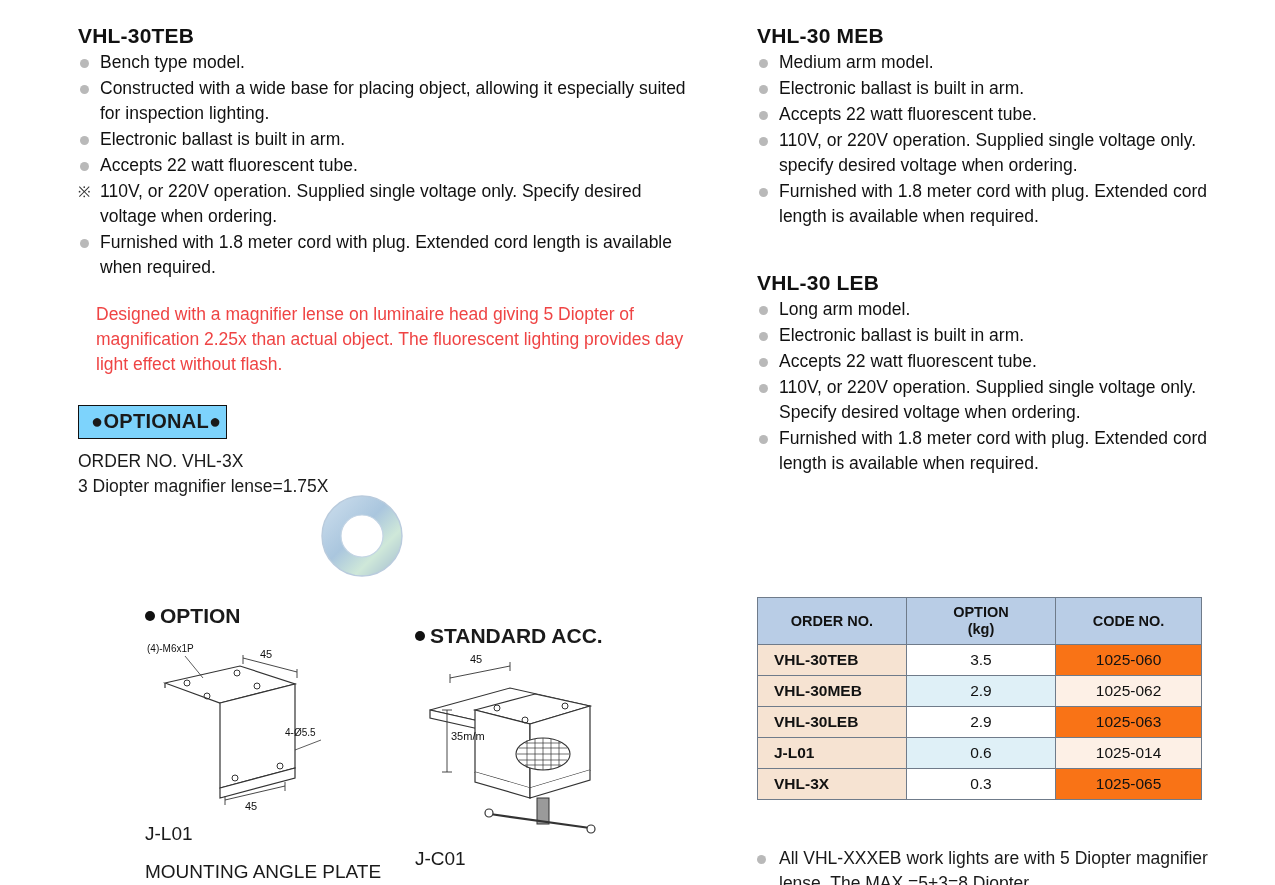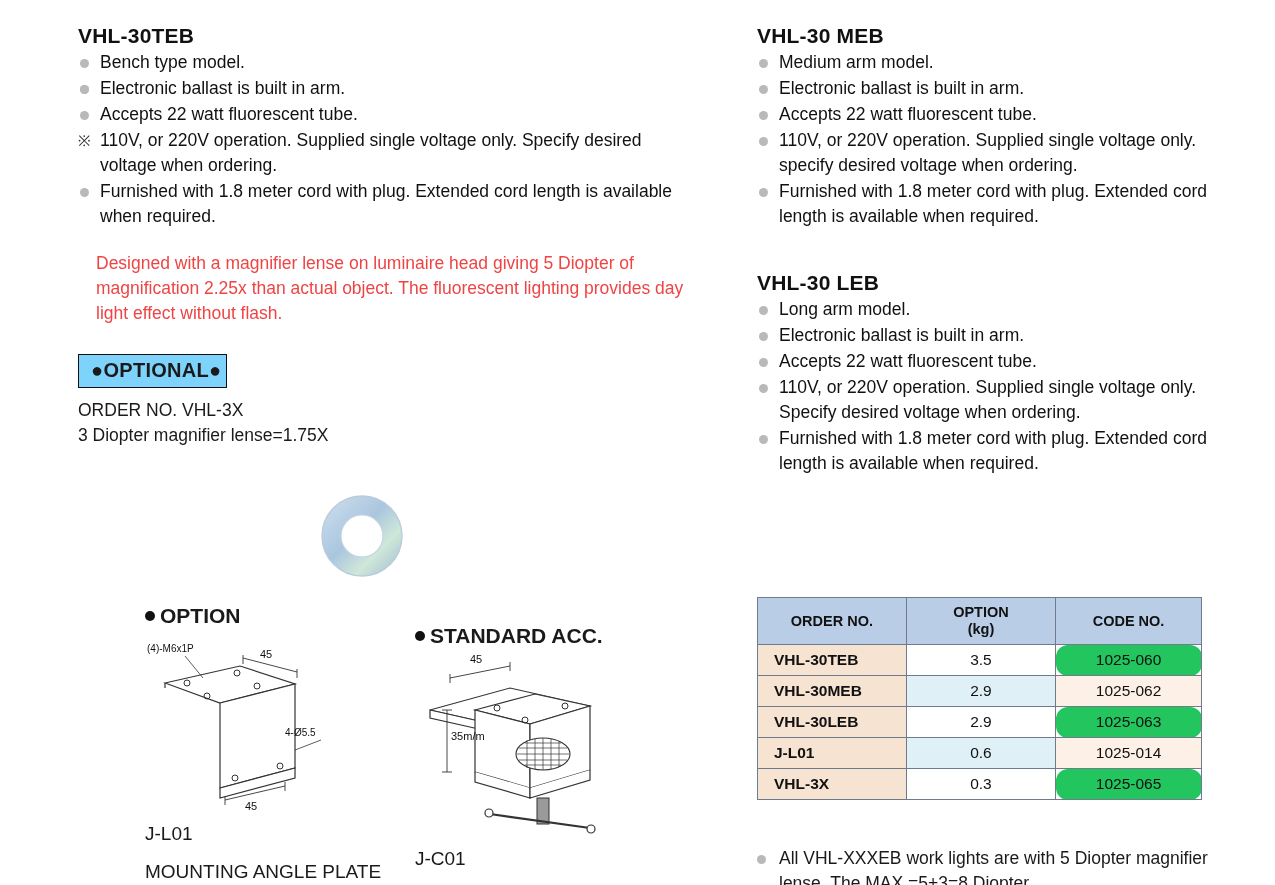--- a/index.html
+++ b/index.html
@@ -169,21 +169,21 @@
   }
   table.spec td.order {
     text-align: left;
     font-weight: bold;
     background: #f6e3d2;
     padding-left: 16px;
   }
   table.spec tr.alt td.weight { background: #dff0f7; }
   table.spec tr.alt td.code { background: #fdf0e6; }
   table.spec tr.norm td.weight { background: #ffffff; }
-  table.spec tr.norm td.code { background: #22c55e; border-radius: 12px; }
+  table.spec tr.norm td.code { background: #f97316; }
 
   .footnote {
     position: absolute;
     left: 757px;
     top: 822px;
     width: 460px;
     font-size: 17.5px;
     line-height: 25px;
     padding-left: 22px;
   }
@@ -204,21 +204,21 @@
 </head>
 <body>
 
 <div class="page">
 
   <div class="col-left">
     <h2 class="model">VHL-30TEB</h2>
 
     <ul class="bullets">
       <li><span class="bulletdot"></span><span>Bench type model.</span></li>
-      <li><span class="bulletdot"></span></li>
+      <li><span class="bulletdot"></span><span>Constructed with a wide base for placing object, allowing it especially suited for inspection lighting.</span></li>
       <li><span class="bulletdot"></span><span>Electronic ballast is built in arm.</span></li>
       <li><span class="bulletdot"></span><span>Accepts 22 watt fluorescent tube.</span></li>
       <li class="note"><span class="notemark">※</span><span>110V, or 220V operation. Supplied single voltage only. Specify desired voltage when ordering.</span></li>
       <li><span class="bulletdot"></span><span>Furnished with 1.8 meter cord with plug. Extended cord length is available when required.</span></li>
     </ul>
 
     <div class="para">Designed with a magnifier lense on luminaire head giving 5 Diopter of magnification 2.25x than actual object. The fluorescent lighting provides day light effect without flash.</div>
 
     <div class="optional-box">●OPTIONAL●</div>
 

